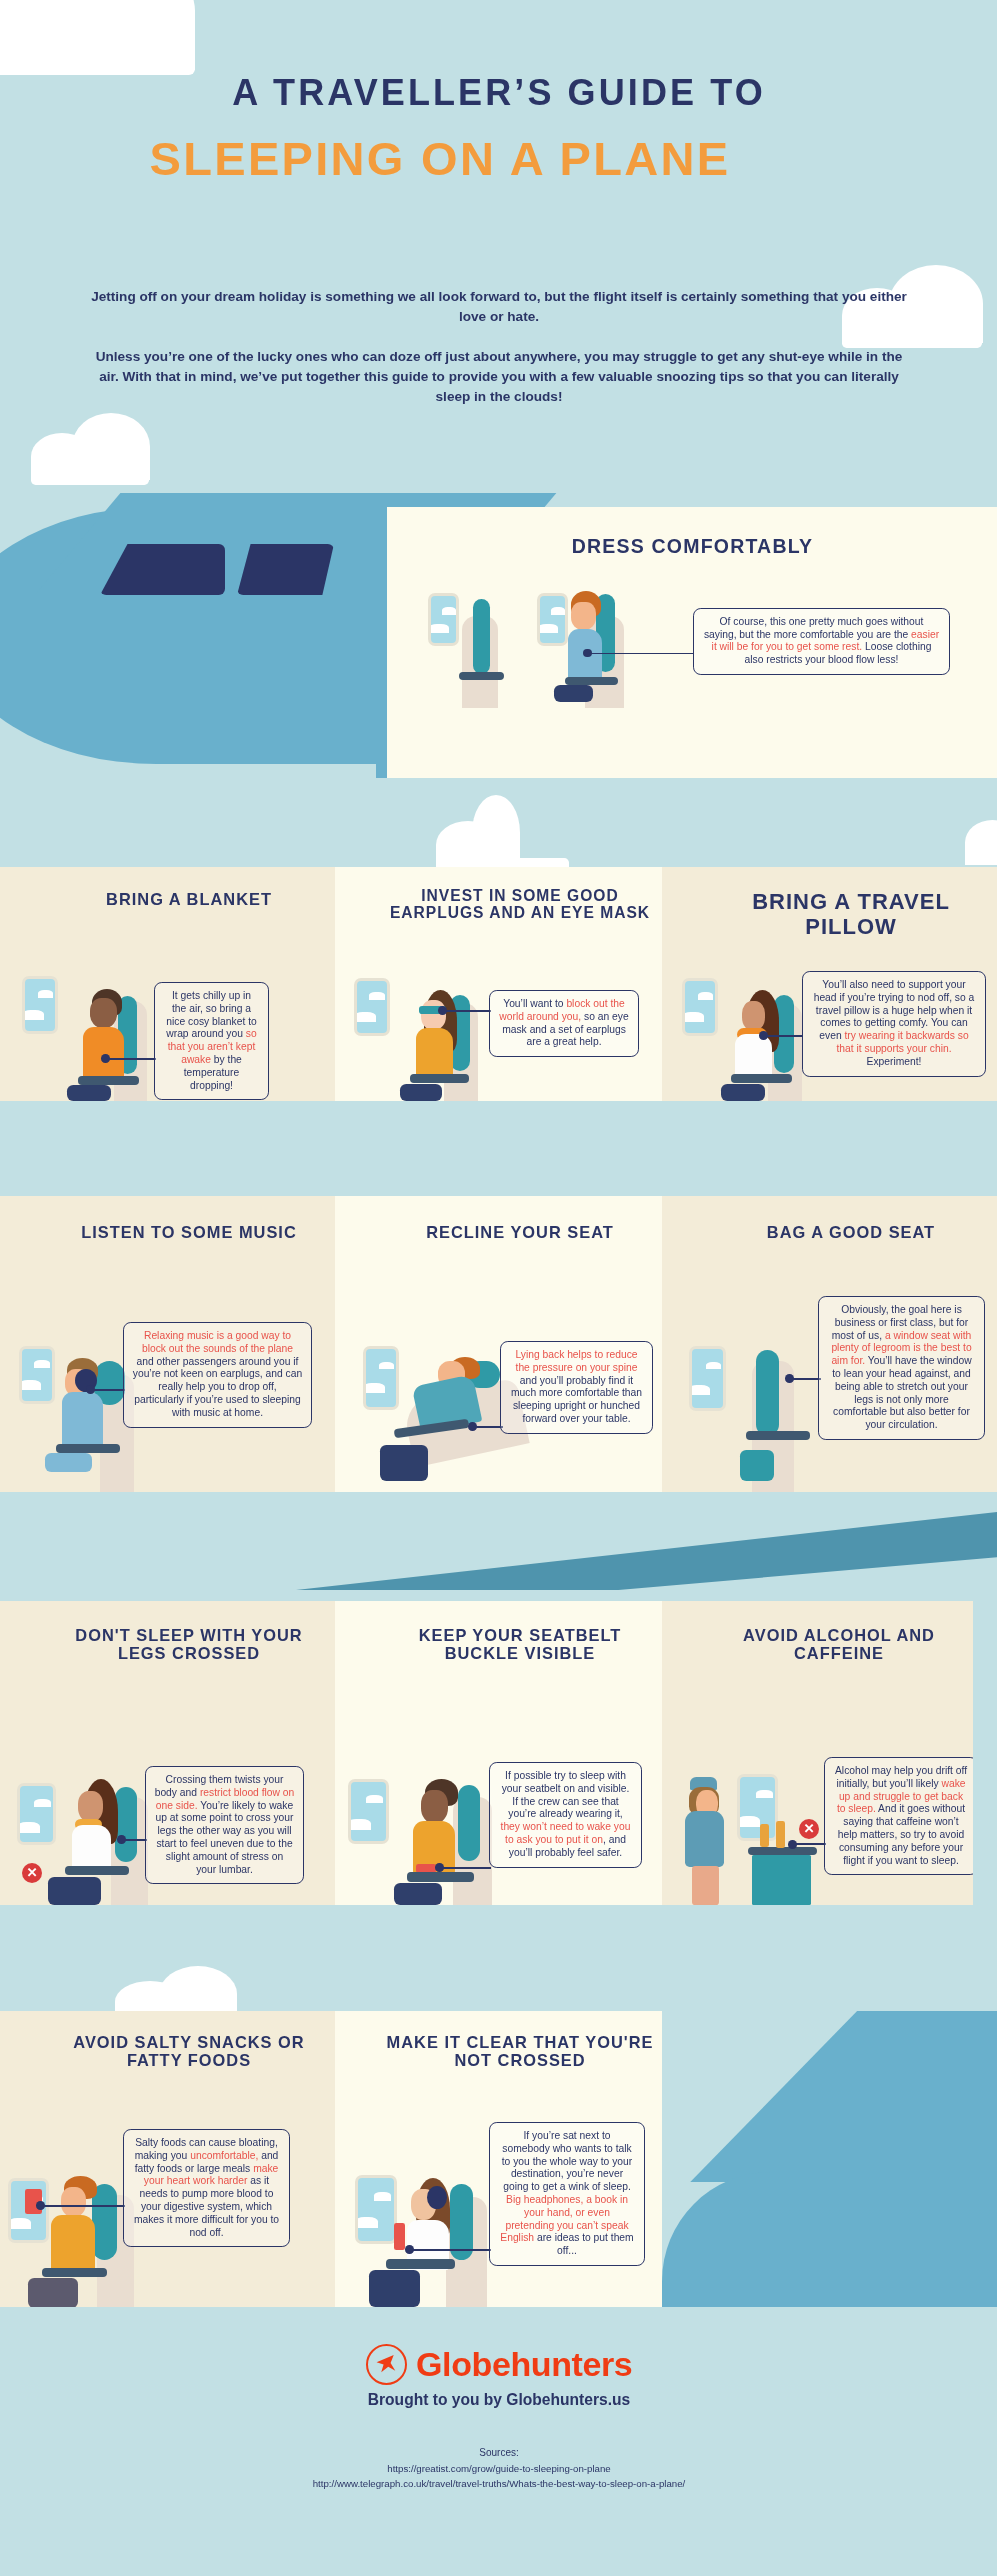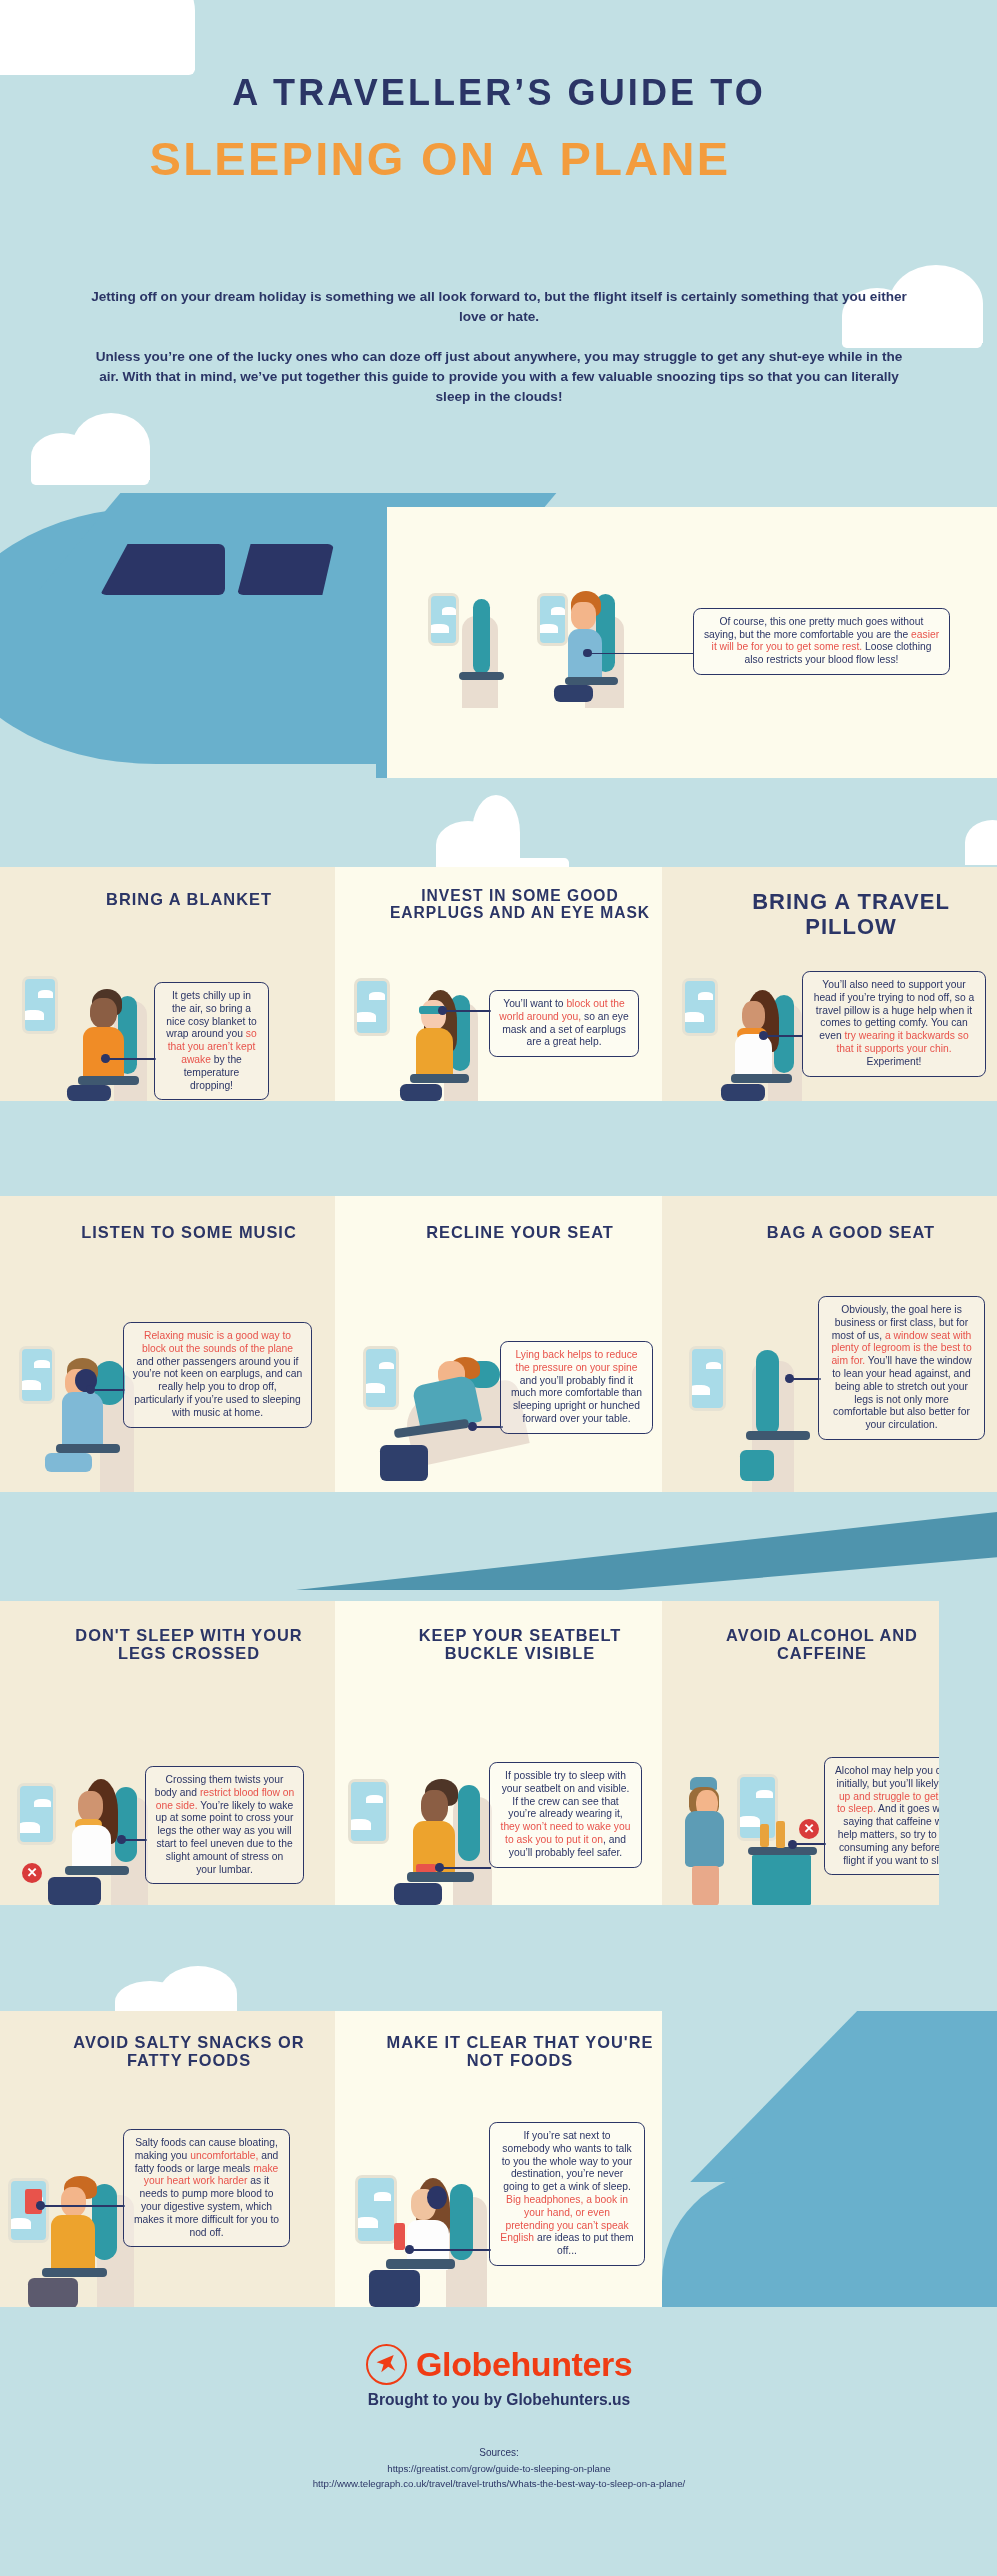--- a/index.html
+++ b/index.html
@@ -200,20 +200,21 @@
   </div>
 
   <div class="sec-dress">
     <div class="plane-body"></div>
     <div class="plane-top"></div>
     <div class="win-d" style="left:100px;top:45px;width:125px;height:51px;clip-path:polygon(22% 0,100% 0,100% 100%,0 100%);"></div>
     <div class="win-d" style="left:237px;top:45px;width:97px;height:51px;clip-path:polygon(14% 0,100% 0,88% 100%,0 100%);"></div>
     <div class="cloud-group" style="left:14px;top:536px;"></div>
 
     <div class="panel-dress">
+      <h2>DRESS COMFORTABLY</h2>
 
       <div class="window-sq" style="left:41px;top:86px;width:31px;height:53px;">
         <div class="cl1" style="left:11px;top:11px;width:14px;height:7.8px;"></div>
         <div class="cl2" style="left:-1.6px;top:28px;width:20px;height:9.4px;"></div>
       </div>
       <div class="seat-back" style="left:75px;top:109px;width:36px;height:92px;"></div>
       <div class="headrest" style="left:86px;top:92px;width:17px;height:75px;"></div>
       <div class="armrest" style="left:72px;top:165px;width:45px;height:7.8px;"></div>
 
       <div class="window-sq" style="left:150px;top:86px;width:31px;height:53px;">
@@ -436,21 +437,21 @@
       <div class="legs" style="left:59px;top:282px;width:48px;height:22px;"></div>
       <div class="dot" style="left:100px;top:262px;"></div>
       <div class="lead" style="left:108px;top:266px;width:48px;"></div>
       <div class="bubble" style="left:154px;top:161px;width:153px;">
         <span>
           <span>If possible try to sleep with your seatbelt on and visible. If the crew can see that you’re already wearing it, </span><em>they won’t need to wake you to ask you to put it on</em><span>, and you’ll probably feel safer.</span>
         </span>
       </div>
     </div>
 
-    <div class="card" style="width:277px;height:304px;">
+    <div class="card" style="width:311px;height:304px;">
       <h3 style="font-size:16.4px;margin-top:25px;">AVOID ALCOHOL AND CAFFEINE</h3>
 
       <div class="hair" style="left:28px;top:176px;width:26.5px;height:12.5px;background:#5d9cb5;border-radius:6.2px 6.2px 1.6px 1.6px;"></div>
       <div class="hair" style="left:26.5px;top:186px;width:30px;height:28px;background:#9a6d3a;border-radius:40% 40% 30% 30%;"></div>
       <div class="head" style="left:34px;top:189px;width:22px;height:26.5px;background:#f3b58a;border-radius:45%;"></div>
       <div class="torso" style="left:23.4px;top:210px;width:39px;height:56px;background:#5d9cb5;border-radius:11px 11px 4.7px 4.7px;"></div>
       <div class="legs" style="left:30px;top:265px;width:26.5px;height:39px;background:#e8a98a;border-radius:3.1px;"></div>
 
       <div class="window-sq" style="left:75px;top:173px;width:41px;height:67px;">
         <div class="cl1" style="left:15.6px;top:12.5px;width:17px;height:8.6px;"></div>
@@ -499,21 +500,21 @@
       <div class="dot" style="left:36px;top:190px;"></div>
       <div class="lead" style="left:44px;top:194px;width:81px;"></div>
       <div class="bubble" style="left:123px;top:118px;width:167px;">
         <span>
           <span>Salty foods can cause bloating, making you </span><em>uncomfortable,</em><span> and fatty foods or large meals </span><em>make your heart work harder</em><span> as it needs to pump more blood to your digestive system, which makes it more difficult for you to nod off.</span>
         </span>
       </div>
     </div>
 
     <div class="card alt" style="width:327px;height:296px;">
-      <h3 style="font-size:16.4px;margin-top:22px;">MAKE IT CLEAR THAT YOU'RE NOT FOODS</h3>
+      <h3 style="font-size:16.4px;margin-top:22px;">MAKE IT CLEAR THAT YOU'RE NOT CROSSED</h3>
       <div class="window-sq" style="left:20px;top:164px;width:42px;height:69px;">
         <div class="cl1" style="left:15.6px;top:14px;width:17px;height:8.6px;"></div>
         <div class="cl2" style="left:-3.1px;top:39px;width:23.4px;height:11px;"></div>
       </div>
       <div class="seat-back" style="left:111px;top:186px;width:41px;height:111px;"></div>
       <div class="headrest" style="left:115px;top:173px;width:23.4px;height:76px;"></div>
       <div class="hair" style="left:81px;top:167px;width:34px;height:62px;background:#7b4a2a;border-radius:50% 50% 20% 40%;"></div>
       <div class="head" style="left:76px;top:178px;width:25px;height:31px;background:#f0c39f;border-radius:42% 42% 45% 45%;"></div>
       <div class="armrest" style="left:92px;top:175px;width:20px;height:23.4px;background:#2b3566;border-radius:50%;"></div>
       <div class="torso" style="left:72px;top:209px;width:42px;height:50px;background:#fdfdfd;"></div>

